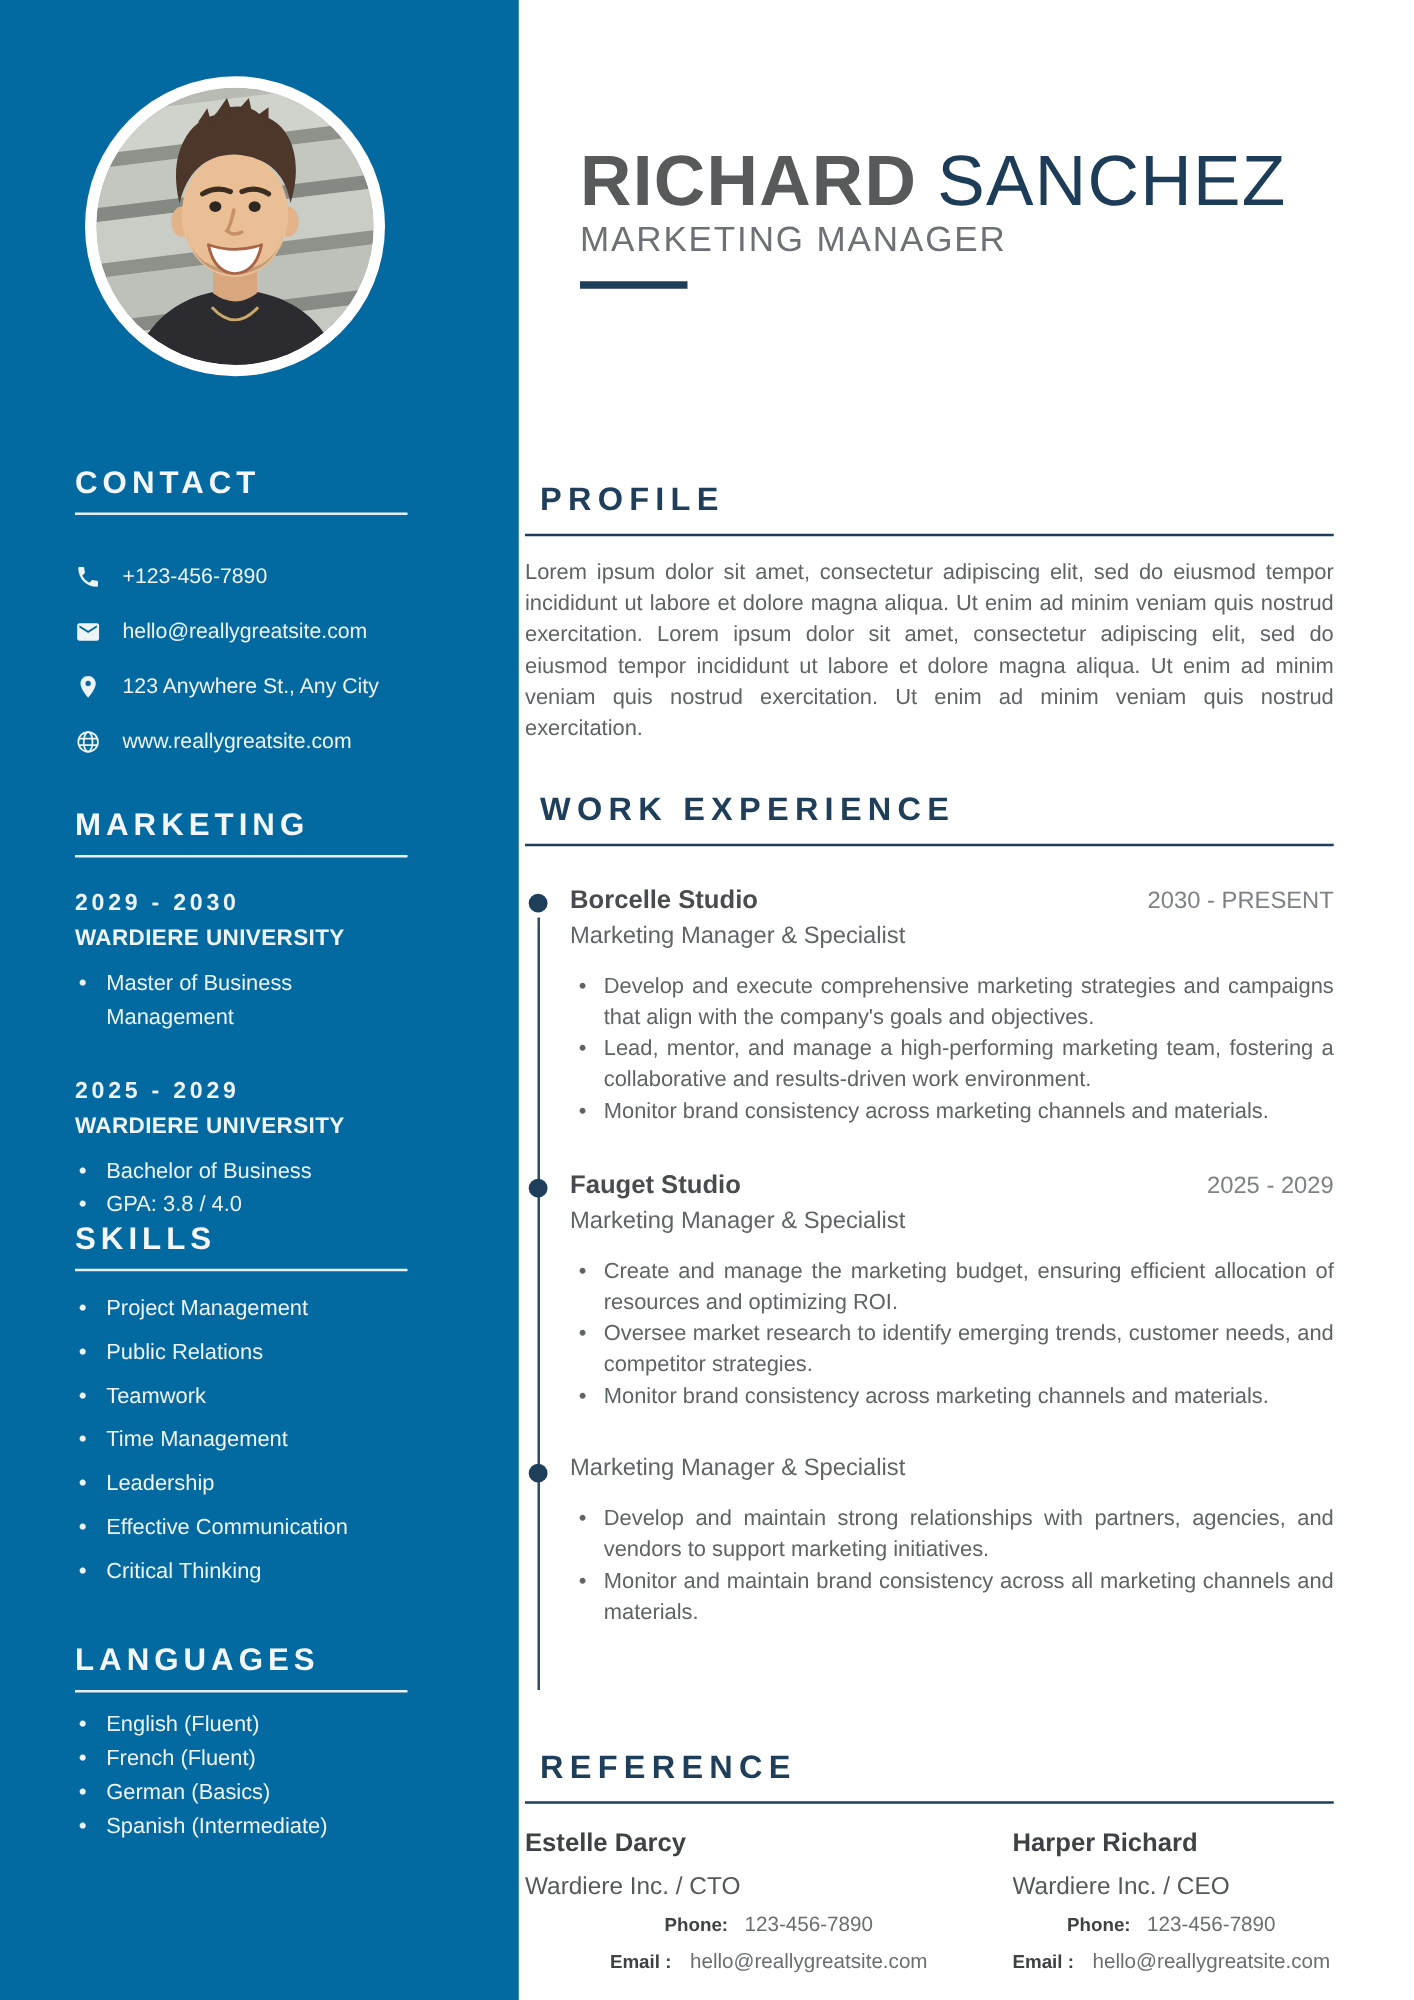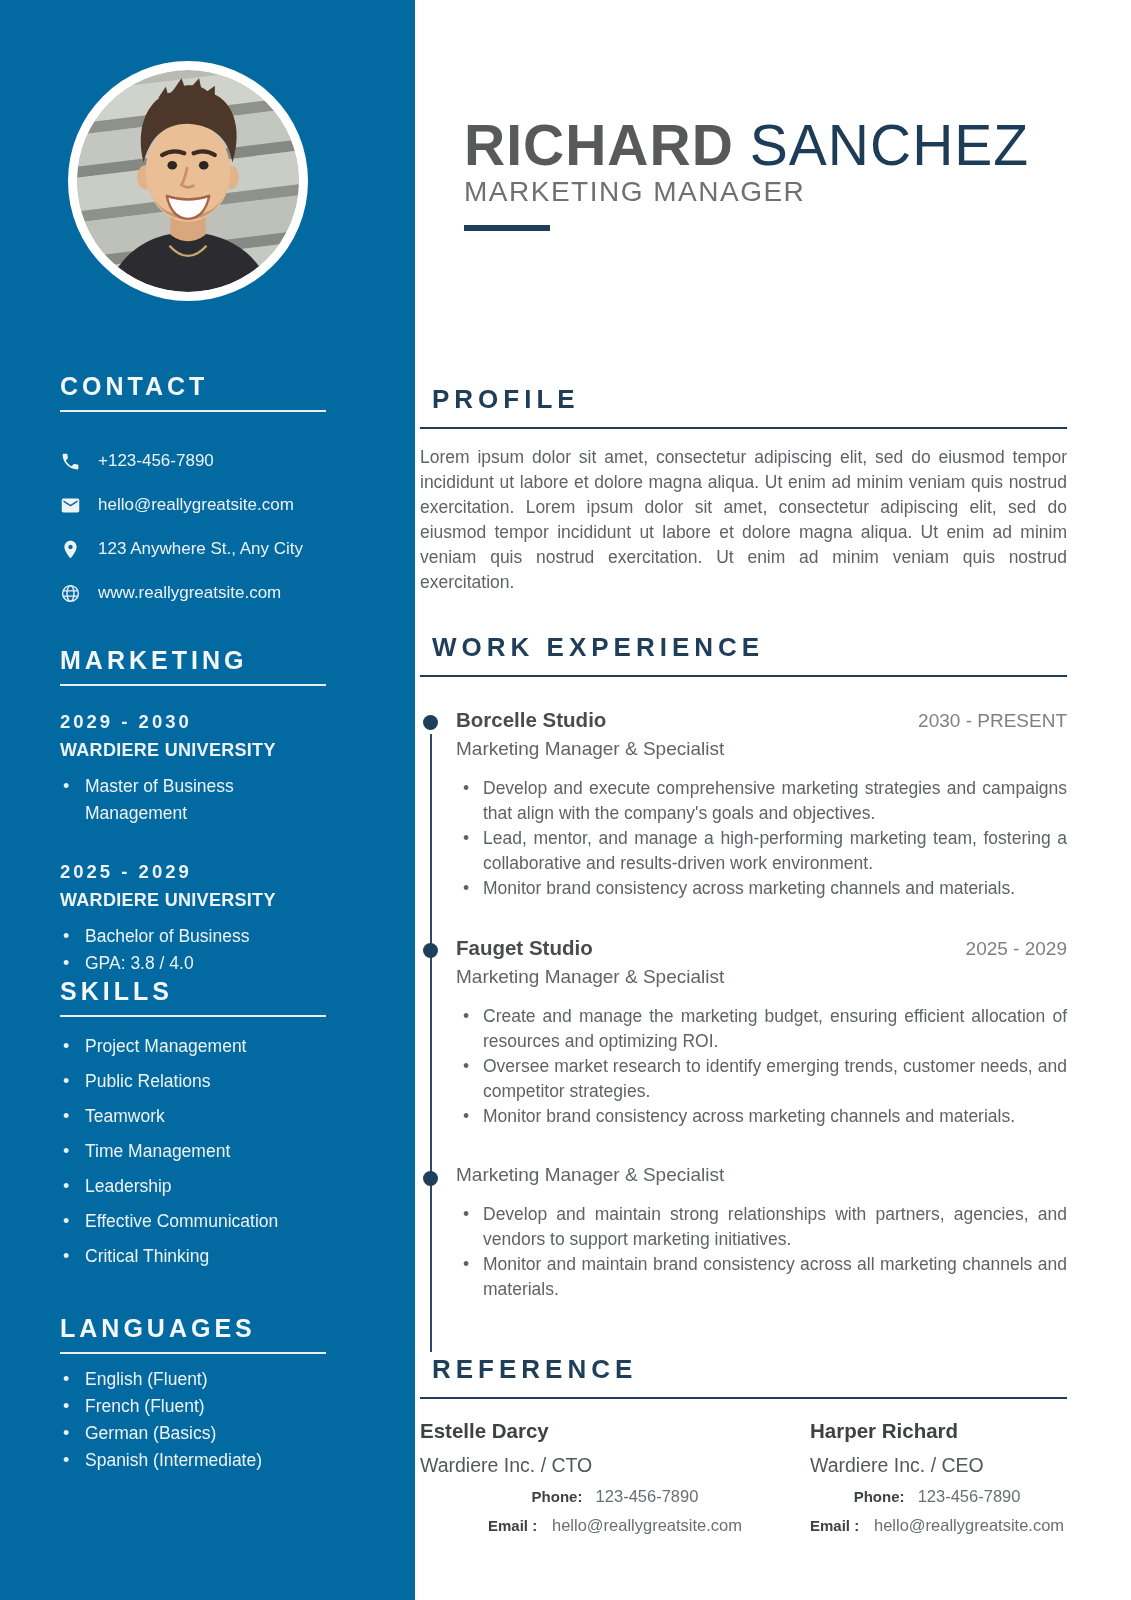--- a/index.html
+++ b/index.html
@@ -92,21 +92,21 @@
   .role    { font-size:19px; color:#606467; margin-top:6px; }
   ul.job-bullets { list-style:none; margin:16px 0 0 0; padding:0; }
   ul.job-bullets li {
     position:relative; padding-left:27px; font-size:17.5px; line-height:25px;
     color:#5f6366; text-align:justify;
   }
   ul.job-bullets li::before {
     content:"•"; position:absolute; left:7px; top:0; color:#5f6366;
   }
 
-  .reference-section { position:absolute; left:420px; top:1342px; width:647px; }
+  .reference-section { position:absolute; left:420px; top:1386px; width:647px; }
   .ref-cols { display:flex; margin-top:20px; }
   .ref { width:390px; }
   .ref:last-child { width:auto; }
   .ref-name { font-size:20.5px; font-weight:bold; color:#3f4245; }
   .ref-company { font-size:19.5px; color:#55585b; margin-top:11px; }
   .ref-row { display:flex; align-items:baseline; margin-top:10px;justify-content:center; }
   .ref-label { font-size:15px; font-weight:bold; color:#3f4245; width:64px; flex:0 0 64px; }
   .ref-value { font-size:16.5px; color:#6b6e71; }
 </style>
 </head>

